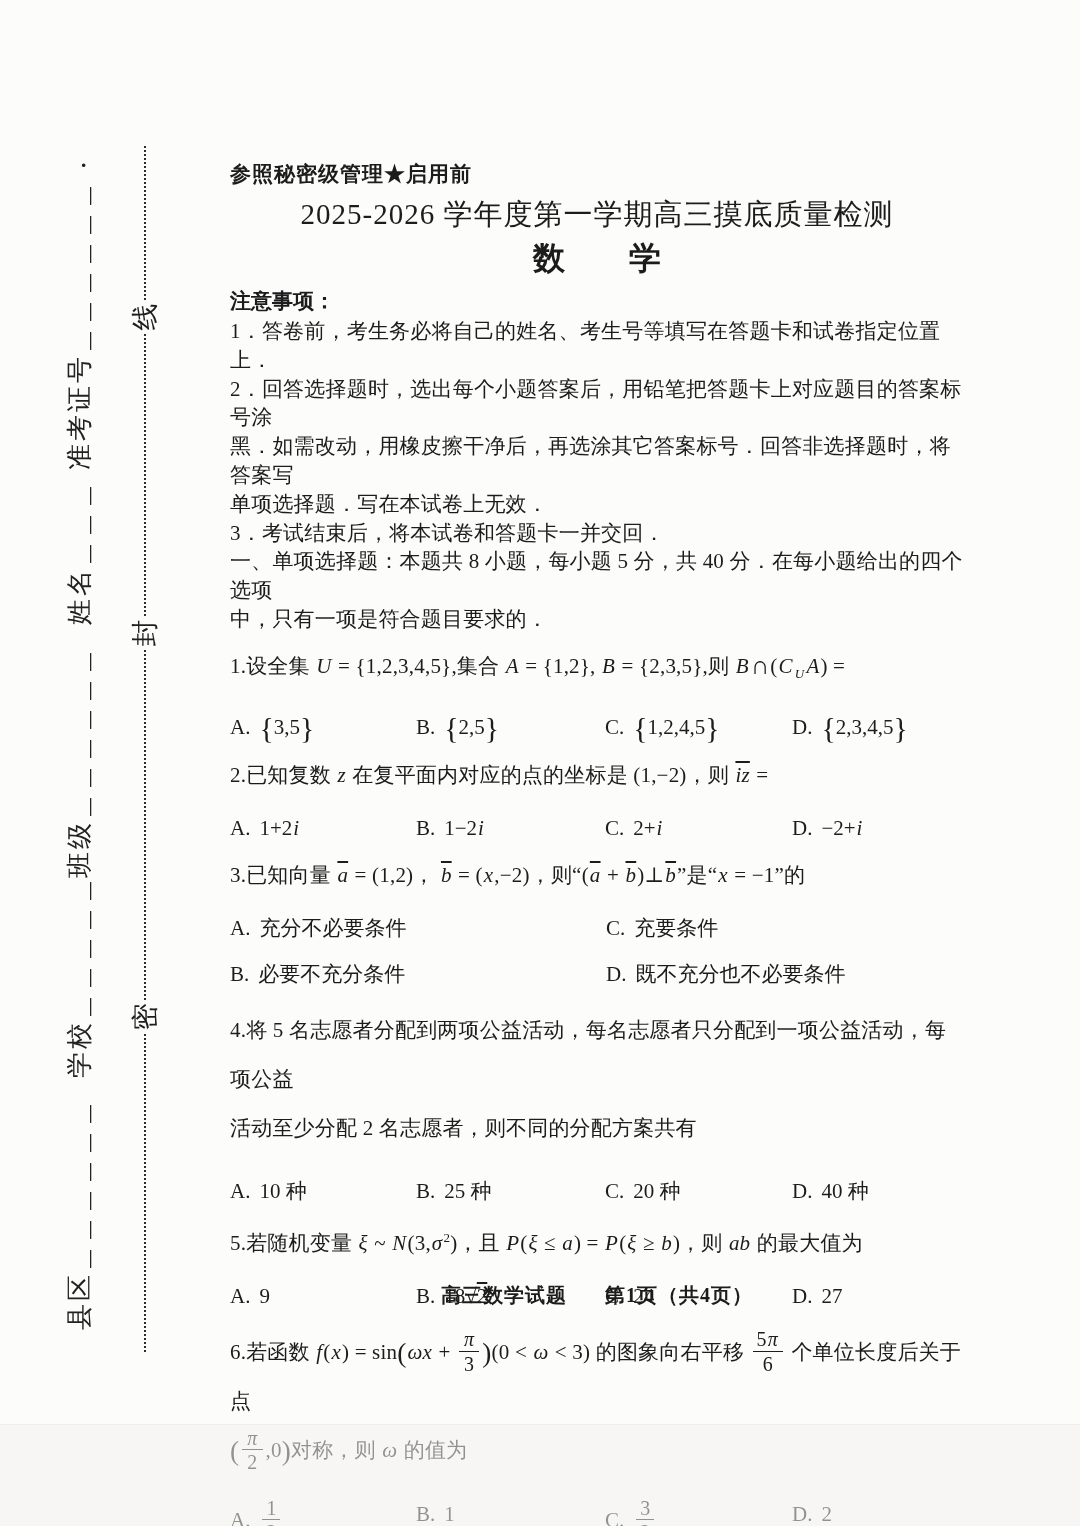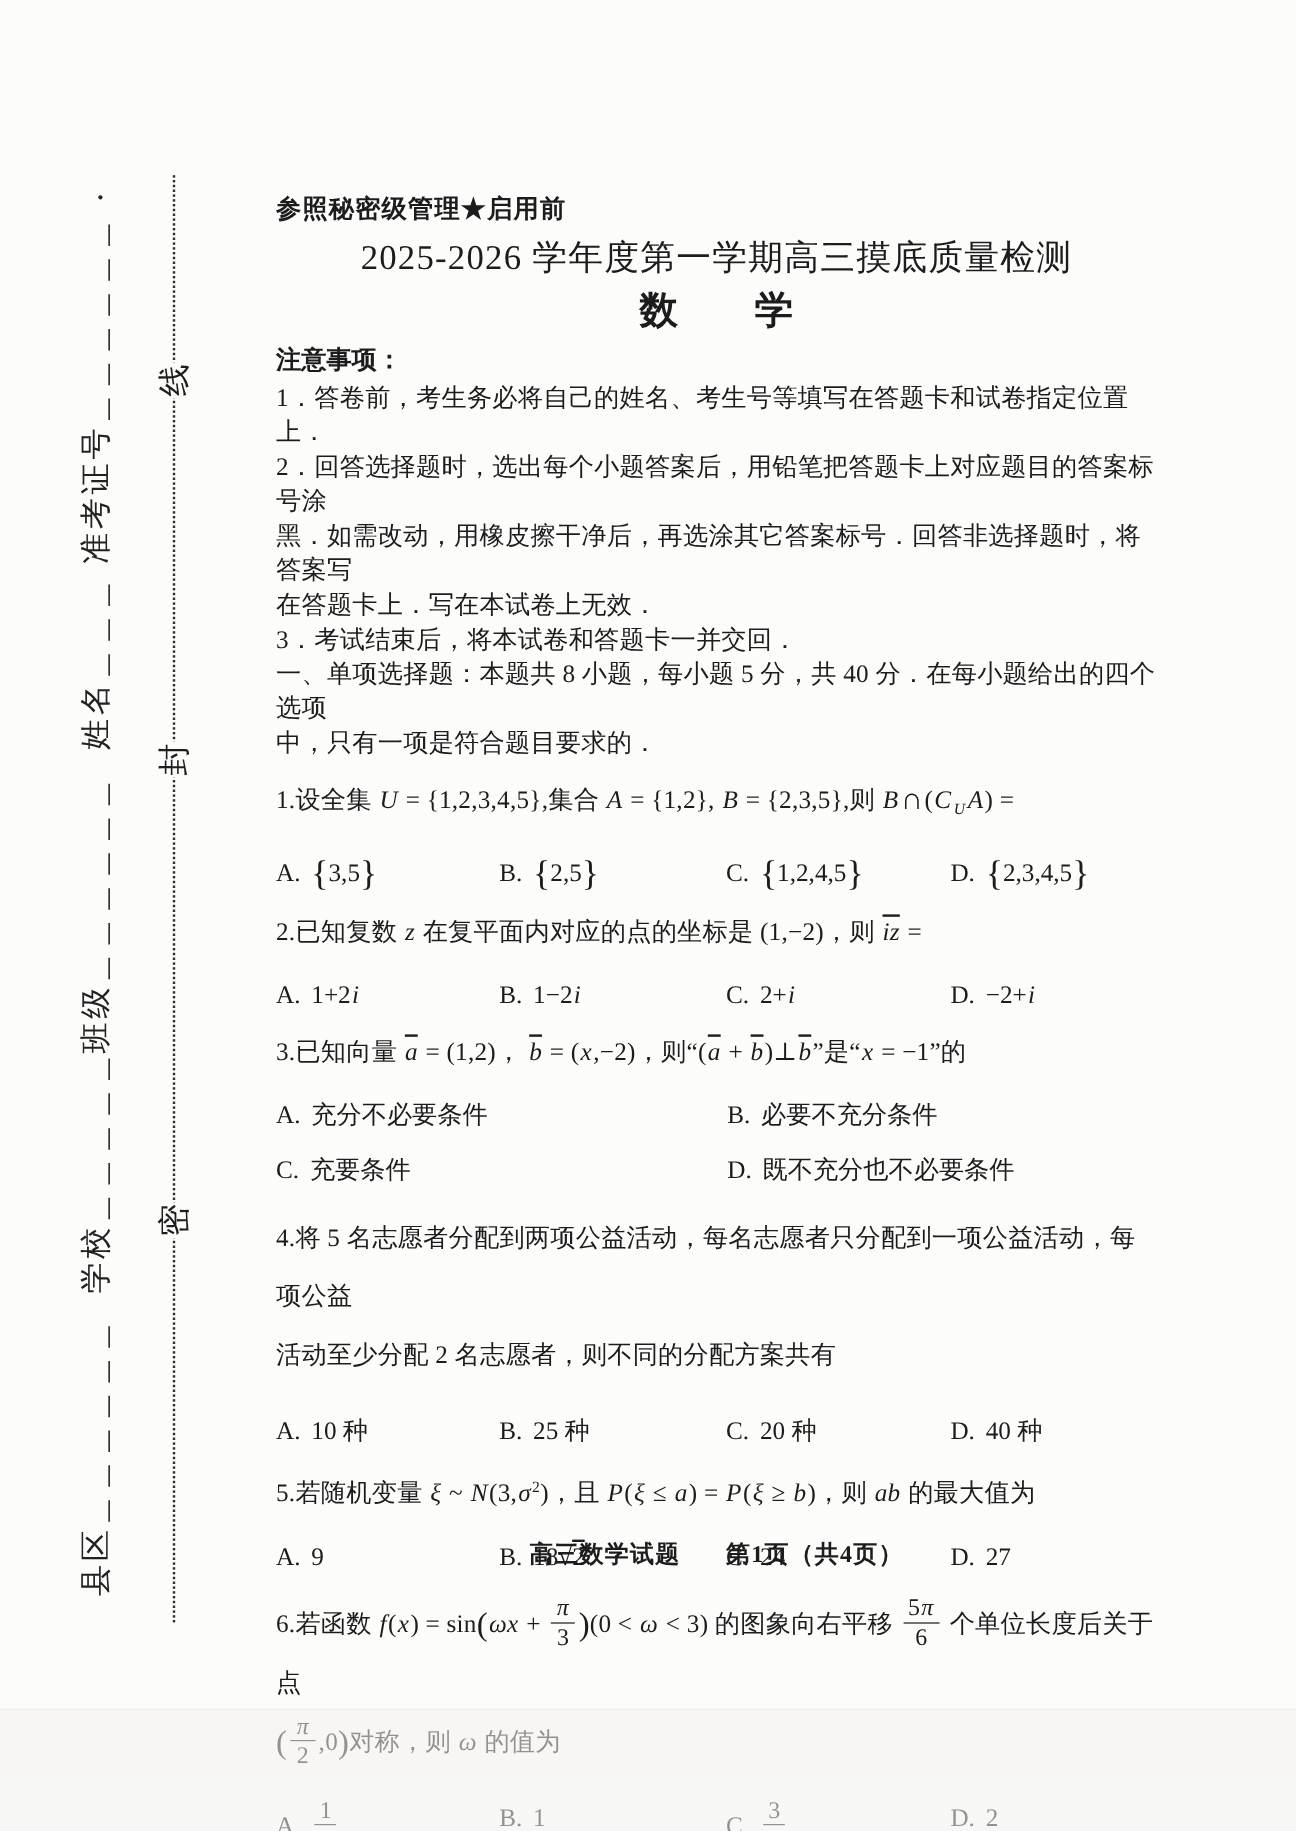--- a/index.html
+++ b/index.html
@@ -90,21 +90,21 @@
 
   <div class="content">
     <div class="security-note">参照秘密级管理★启用前</div>
     <div class="title">2025-2026 学年度第一学期高三摸底质量检测</div>
     <div class="subject">数　　学</div>
 
     <div class="notice-heading">注意事项：</div>
     <div class="notice-line">1．答卷前，考生务必将自己的姓名、考生号等填写在答题卡和试卷指定位置上．</div>
     <div class="notice-line">2．回答选择题时，选出每个小题答案后，用铅笔把答题卡上对应题目的答案标号涂</div>
     <div class="notice-line">黑．如需改动，用橡皮擦干净后，再选涂其它答案标号．回答非选择题时，将答案写</div>
-    <div class="notice-line">在答题卡上．写在本试卷上无效．</div>
+    <div class="notice-line">单项选择题．写在本试卷上无效．</div>
     <div class="notice-line">3．考试结束后，将本试卷和答题卡一并交回．</div>
 
     <div class="section-heading">
       <div>一、单项选择题：本题共 8 小题，每小题 5 分，共 40 分．在每小题给出的四个选项</div>
       <div>中，只有一项是符合题目要求的．</div>
     </div>
 
     <div class="questions" id="questions">
         <div class="question">
     <div class="stem">1.设全集 <i>U</i> = {1,2,3,4,5},集合 <i>A</i> = {1,2}, <i>B</i> = {2,3,5},则 <i>B</i><span class="cap">∩</span>(<i>C</i><sub><i>U</i></sub><i>A</i>) =</div>
@@ -121,22 +121,22 @@
             <div class="option"><span class="opt-label">A.</span><span class="opt-body">1+2<i>i</i></span></div>
             <div class="option"><span class="opt-label">B.</span><span class="opt-body">1−2<i>i</i></span></div>
             <div class="option"><span class="opt-label">C.</span><span class="opt-body">2+<i>i</i></span></div>
             <div class="option"><span class="opt-label">D.</span><span class="opt-body">−2+<i>i</i></span></div>
           </div>
   </div>
         <div class="question">
     <div class="stem">3.已知向量 <span class="vec"><i>a</i></span> = (1,2)， <span class="vec"><i>b</i></span> = (<i>x</i>,−2)，则“(<span class="vec"><i>a</i></span> + <span class="vec"><i>b</i></span>)⊥<span class="vec"><i>b</i></span>”是“<i>x</i> = −1”的</div>
     <div class="options cols2">
             <div class="option"><span class="opt-label">A.</span><span class="opt-body">充分不必要条件</span></div>
+            <div class="option"><span class="opt-label">C.</span><span class="opt-body">充要条件</span></div>
             <div class="option"><span class="opt-label">B.</span><span class="opt-body">必要不充分条件</span></div>
-            <div class="option"><span class="opt-label">C.</span><span class="opt-body">充要条件</span></div>
             <div class="option"><span class="opt-label">D.</span><span class="opt-body">既不充分也不必要条件</span></div>
           </div>
   </div>
         <div class="question">
     <div class="stem wide">4.将 5 名志愿者分配到两项公益活动，每名志愿者只分配到一项公益活动，每项公益<br>活动至少分配 2 名志愿者，则不同的分配方案共有</div>
     <div class="options cols4">
             <div class="option"><span class="opt-label">A.</span><span class="opt-body">10 种</span></div>
             <div class="option"><span class="opt-label">B.</span><span class="opt-body">25 种</span></div>
             <div class="option"><span class="opt-label">C.</span><span class="opt-body">20 种</span></div>
             <div class="option"><span class="opt-label">D.</span><span class="opt-body">40 种</span></div>

